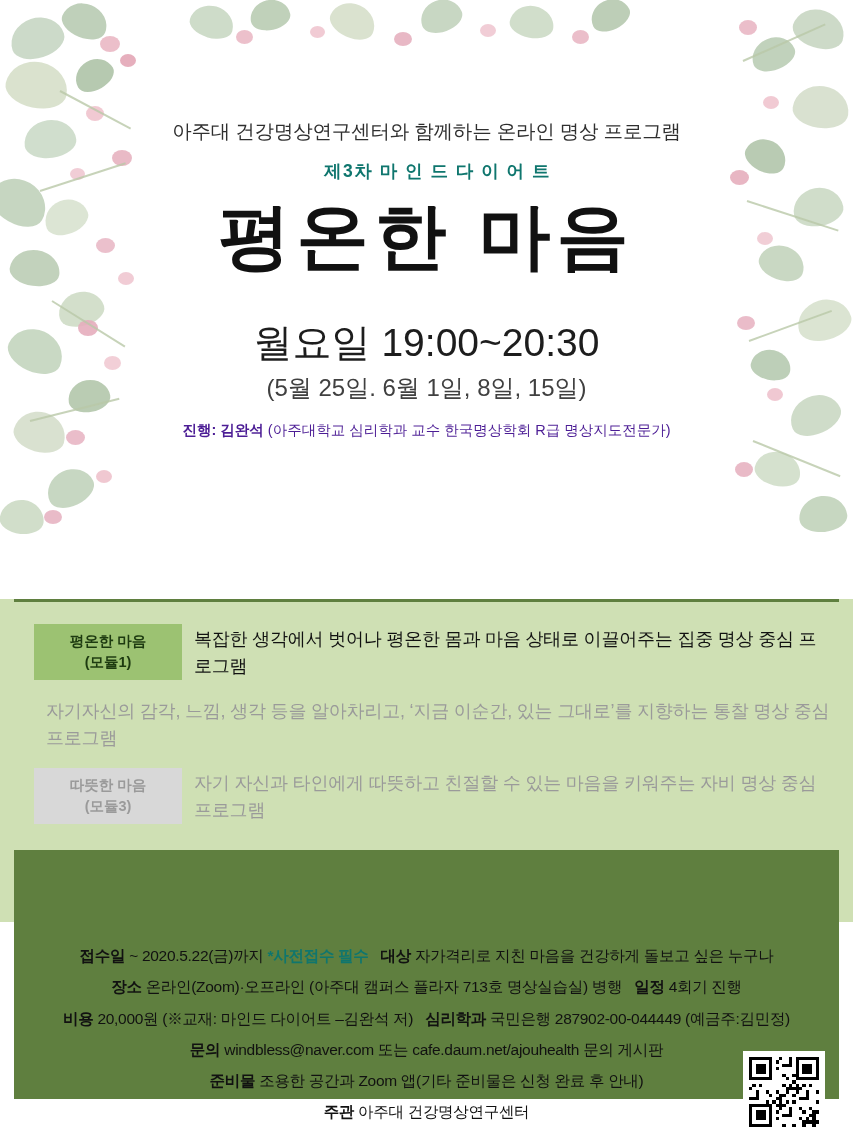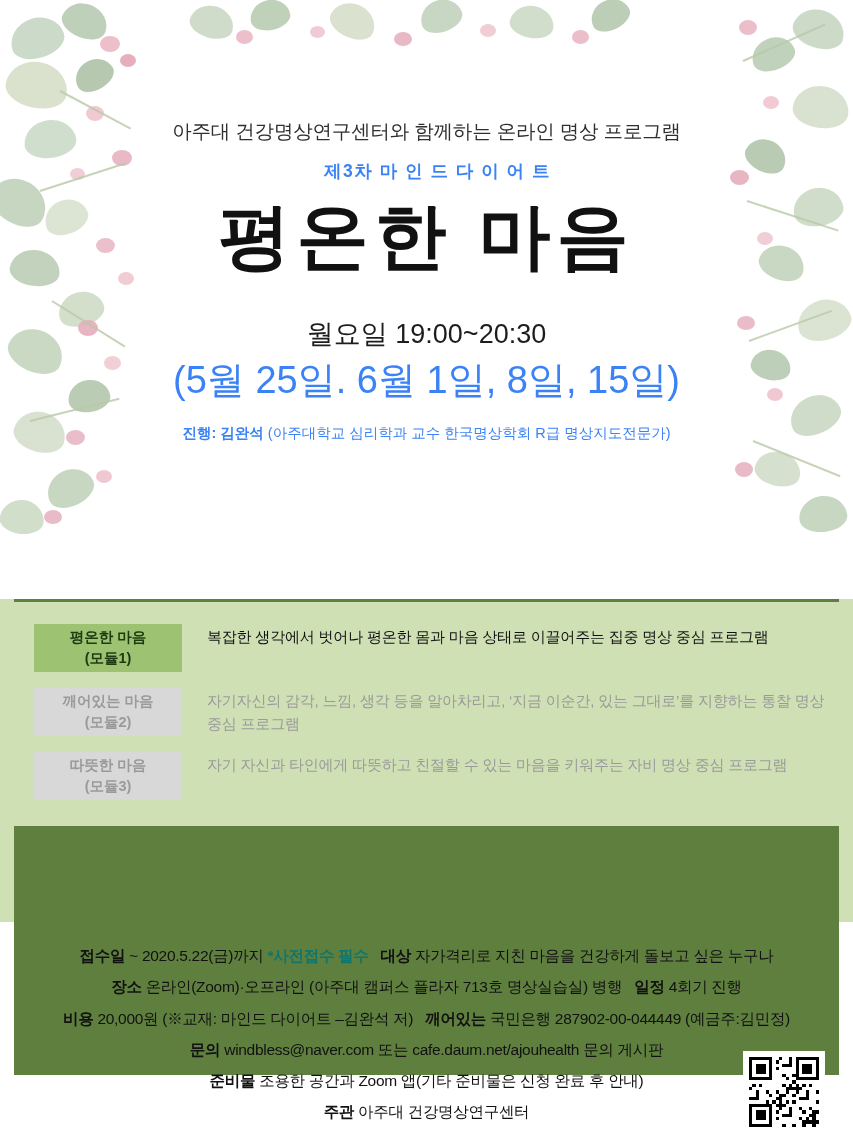--- a/index.html
+++ b/index.html
@@ -57,48 +57,48 @@
     padding-top: 118px;
   }
   .t-sub1 {
     font-size: 19.5px;
     color: #2f2f2f;
     letter-spacing: -0.2px;
   }
   .t-sub2 {
     margin-top: 14px;
     font-size: 17.5px;
-    color: #3b82f6;
+    color: #0f766e;
     letter-spacing: 1.5px;
     font-weight: bold;
     padding-left: 22px;
   }
   .t-main {
     margin-top: 10px;
     font-size: 72px;
     font-weight: bold;
     color: #111;
     letter-spacing: 6px;
     line-height: 1.2;
   }
   .t-time {
     margin-top: 36px;
-    font-size: 27px;
+    font-size: 39px;
     color: #1d1d1d;
     line-height: 1.42;
   }
   .t-dates {
-    font-size: 38px;
-    color: #3b82f6;
+    font-size: 24px;
+    color: #404040;
     line-height: 1.42;
   }
   .t-host {
     margin-top: 16px;
     font-size: 14.5px;
-    color: #3b82f6;
+    color: #4c1d95;
   }
   .t-host b { font-weight: bold; }
 
   
   .green {
     position: relative;
     background: #cfe0b4;
     padding: 0;
     height: 323px;
   }
@@ -127,23 +127,23 @@
     justify-content: center;
     text-align: center;
     font-size: 14.5px;
     line-height: 1.45;
     font-weight: bold;
     flex: 0 0 148px;
   }
   .mod-label.active { background: #9cc272; color: #1d3a10; }
   .mod-label.dim { background: #d8d8d8; color: #9a9a9a; }
   .mod-desc {
-    padding-left: 25px;
+    padding-left: 12px;
     padding-top: 2px;
-    font-size: 15px;
+    font-size: 18px;
     line-height: 1.5;
     letter-spacing: -0.2px;
     flex: 1;
   }
   .mod-desc.active { color: #111; }
   .mod-desc.dim { color: #9a9a9a; }
 
   
   .bottom {
     position: relative;
@@ -283,24 +283,20 @@
 
       <div class="mod-row">
         <div class="mod-label active">
           <span>평온한 마음</span>
           <span>(모듈1)</span>
         </div>
         <div class="mod-desc active">복잡한 생각에서 벗어나 평온한 몸과 마음 상태로 이끌어주는 집중 명상 중심 프로그램</div>
       </div>
 
       <div class="mod-row">
-        <div class="mod-label dim">
-          <span>깨어있는 마음</span>
-          <span>(모듈2)</span>
-        </div>
         <div class="mod-desc dim">자기자신의 감각, 느낌, 생각 등을 알아차리고, ‘지금 이순간, 있는 그대로’를 지향하는 통찰 명상 중심 프로그램</div>
       </div>
 
       <div class="mod-row">
         <div class="mod-label dim">
           <span>따뜻한 마음</span>
           <span>(모듈3)</span>
         </div>
         <div class="mod-desc dim">자기 자신과 타인에게 따뜻하고 친절할 수 있는 마음을 키워주는 자비 명상 중심 프로그램</div>
       </div>
@@ -326,21 +322,21 @@
       <span>온라인(Zoom)·오프라인 (아주대 캠퍼스 플라자 713호 명상실습실) 병행</span>
       &nbsp;
       <b>일정</b>
       <span>4회기 진행</span>
     </div>
 
     <div class="info-line">
       <b>비용</b>
       <span>20,000원 (※교재: 마인드 다이어트 –김완석 저)</span>
       &nbsp;
-      <b>깨어있는</b>
+      <b>심리학과</b>
       <span>국민은행 287902-00-044449  (예금주:김민정)</span>
     </div>
 
     <div class="info-line">
       <b>문의</b>
       <span>windbless@naver.com  또는  cafe.daum.net/ajouhealth 문의 게시판</span>
     </div>
 
     <div class="info-line">
       <b>준비물</b>

